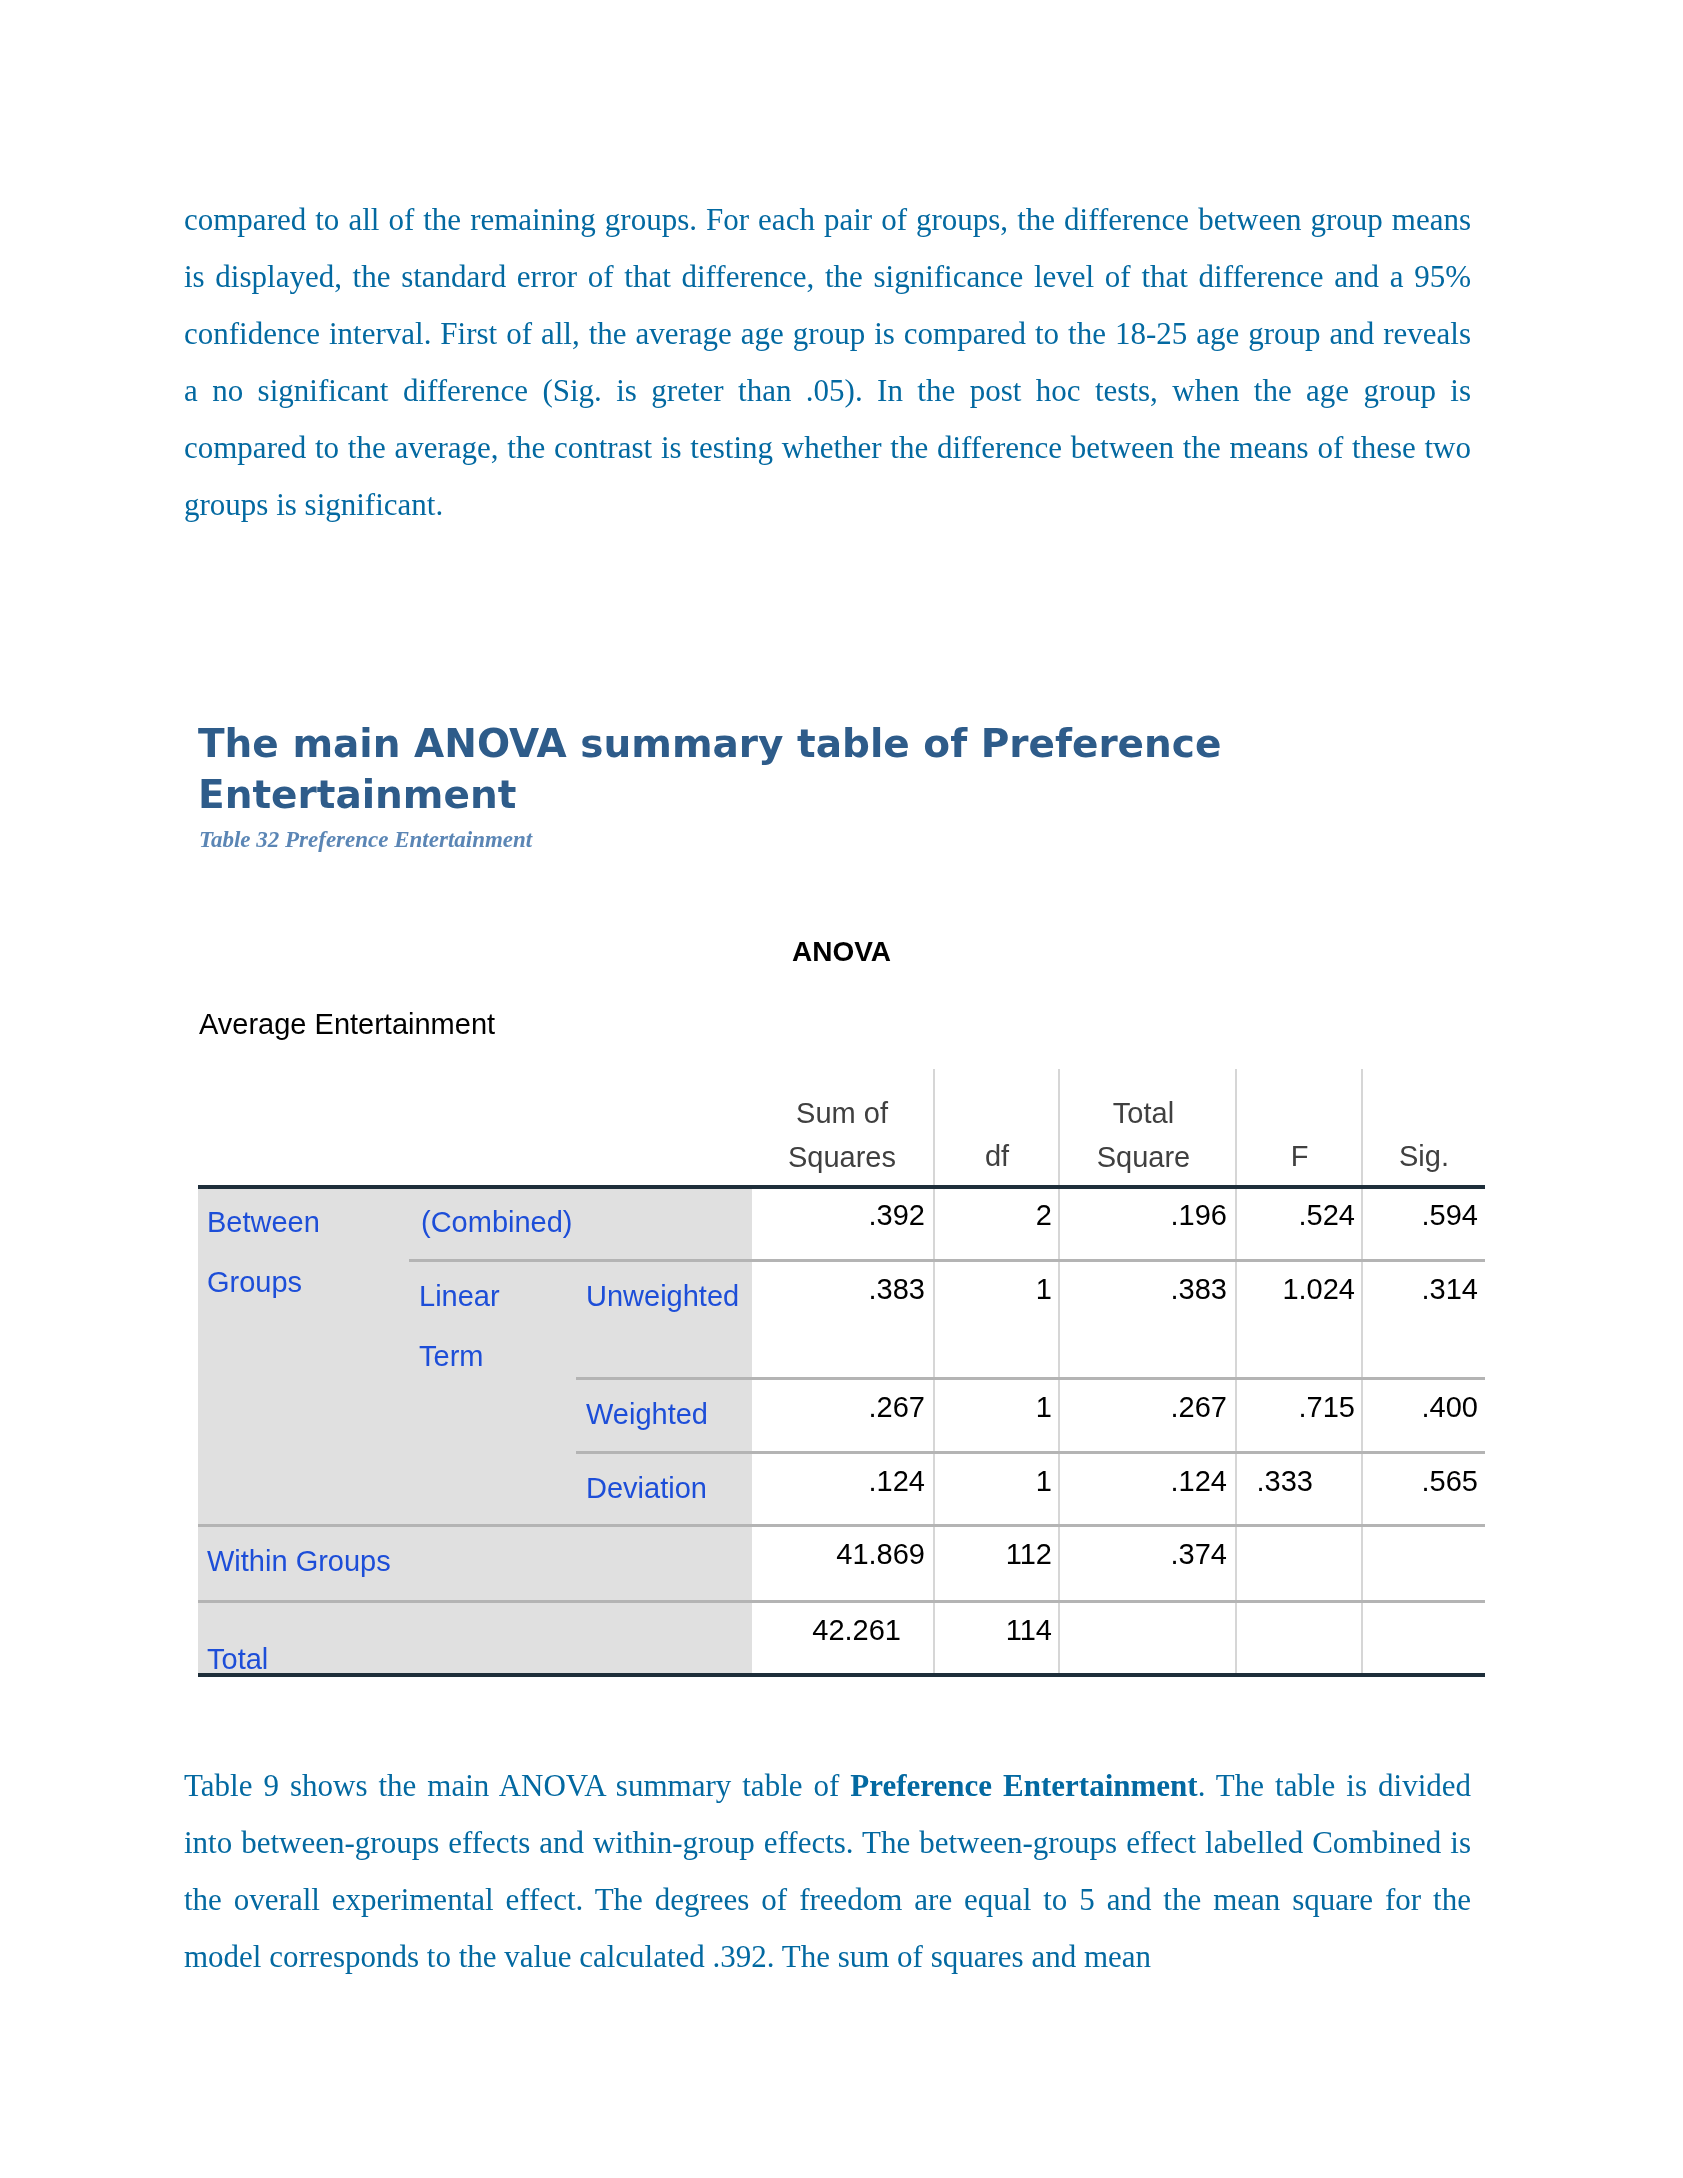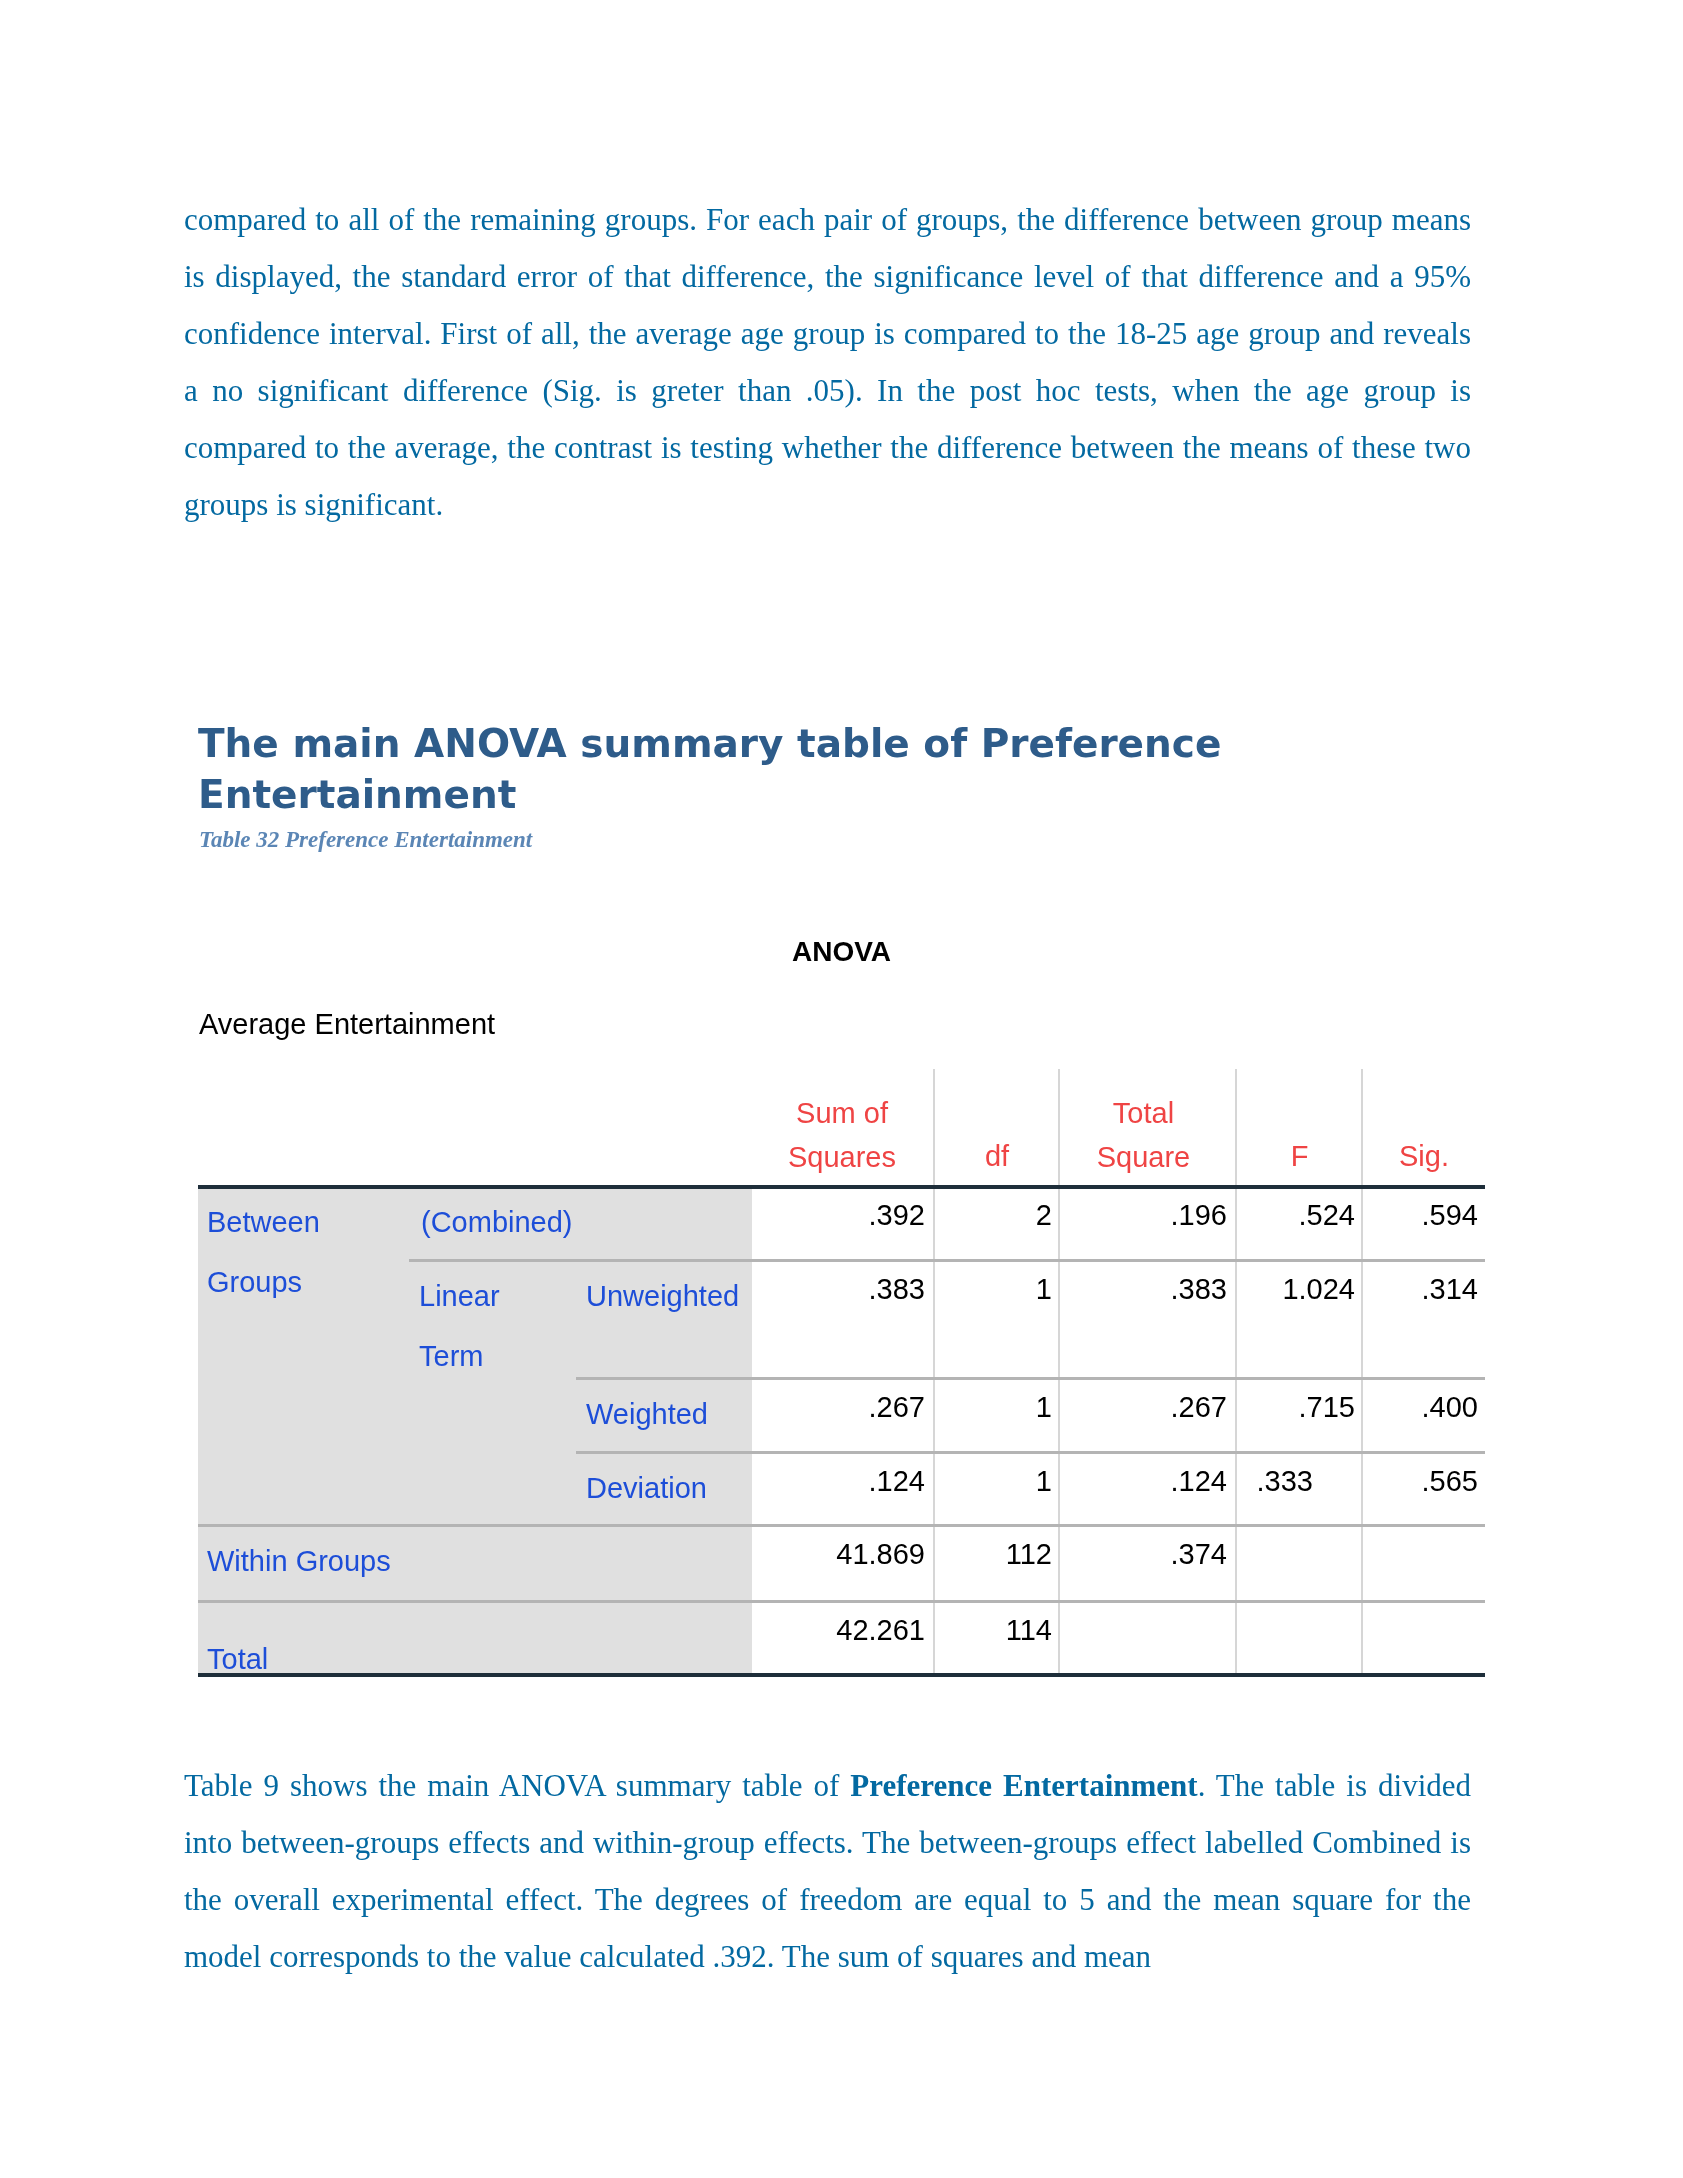--- a/index.html
+++ b/index.html
@@ -7,21 +7,21 @@
   .para { position:absolute; left:184px; width:1287px; font-family:"Liberation Serif", serif; font-size:31px; color:#0369a1; line-height:57px; text-align:justify; }
   .para p { margin:0; }
   .para1 { top:191px; }
   .para2 { top:1757px; }
   .heading { position:absolute; left:198px; top:718px; width:1089px; font-family:"DejaVu Sans", sans-serif; font-weight:bold; font-size:39px; line-height:51px; color:#2e5c8a; }
   .caption { position:absolute; left:199px; top:827px; font-family:"Liberation Serif", serif; font-weight:bold; font-size:23px; color:#5b86b5;font-style:italic; }
   .anova-title { position:absolute; left:198px; width:1287px; top:936px; text-align:center; font-family:"Liberation Sans", sans-serif; font-weight:bold; font-size:28px; color:#000; }
   .dep-var { position:absolute; left:199px; top:1008px; font-family:"Liberation Sans", sans-serif; font-size:29px; color:#000; }
   .tbl { position:absolute; left:198px; top:1069px; width:1287px; height:609px; font-family:"Liberation Sans", sans-serif; font-size:29px; }
   .abs { position:absolute; }
-  .hdr { color:#ef4444; text-align:center; line-height:44px; }
+  .hdr { color:#404040; text-align:center; line-height:44px; }
   .lbl { color:#1d4ed8; line-height:60px; }
   .num { color:#000; text-align:right; line-height:46px; }
   .gray { background:#e0e0e0; }
   .vline { position:absolute; width:2px; background:#d6d6d6; }
   .hline { position:absolute; height:3px; background:#b4b4b4; }
   .thick { position:absolute; height:4px; background:#1e2e3a; }
 </style>
 </head>
 <body>
 
@@ -89,20 +89,20 @@
   <div class="abs num" style="left:554px; top:389px; width:173px;">.124</div>
   <div class="abs num" style="left:737px; top:389px; width:117px;">1</div>
   <div class="abs num" style="left:862px; top:389px; width:167px;">.124</div>
   <div class="abs num" style="left:997px; top:389px; width:118px;">.333</div>
   <div class="abs num" style="left:1165px; top:389px; width:115px;">.565</div>
 
   <div class="abs num" style="left:554px; top:462px; width:173px;">41.869</div>
   <div class="abs num" style="left:737px; top:462px; width:117px;">112</div>
   <div class="abs num" style="left:862px; top:462px; width:167px;">.374</div>
 
-  <div class="abs num" style="left:554px; top:538px; width:173px;">42.261</div>
+  <div class="abs num" style="left:530px; top:538px; width:173px;">42.261</div>
   <div class="abs num" style="left:737px; top:538px; width:117px;">114</div>
 </div>
 
 <div class="para para2">
   <p><span>Table 9 shows the main ANOVA summary table of </span><b>Preference Entertainment</b><span>. The table is divided into between-groups effects and within-group effects. The between-groups effect labelled Combined is the overall experimental effect. The degrees of freedom are equal to 5 and the mean square for the model corresponds to the value calculated .392. The sum of squares and mean</span></p>
 </div>
 
 
 </body></html>

